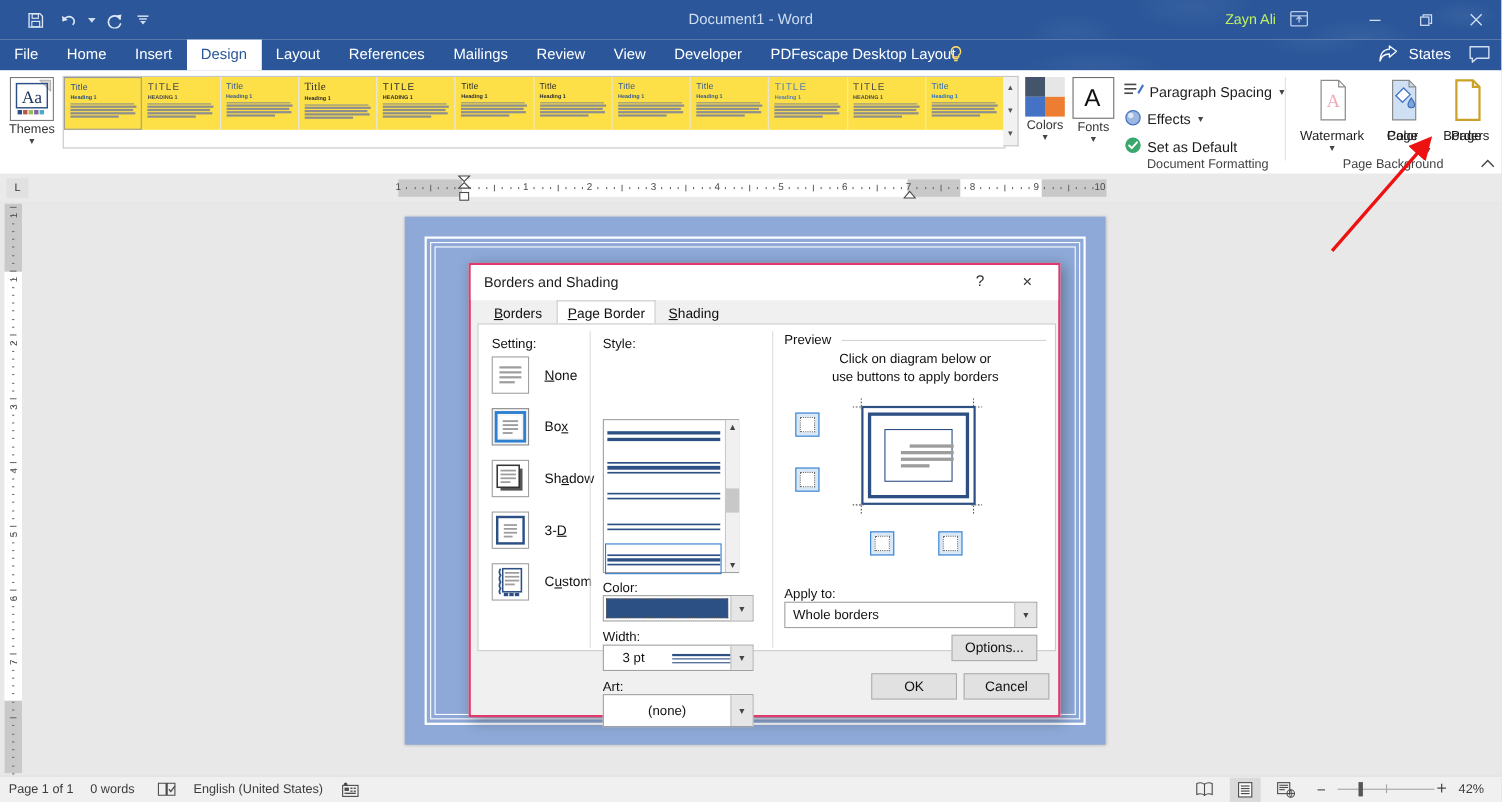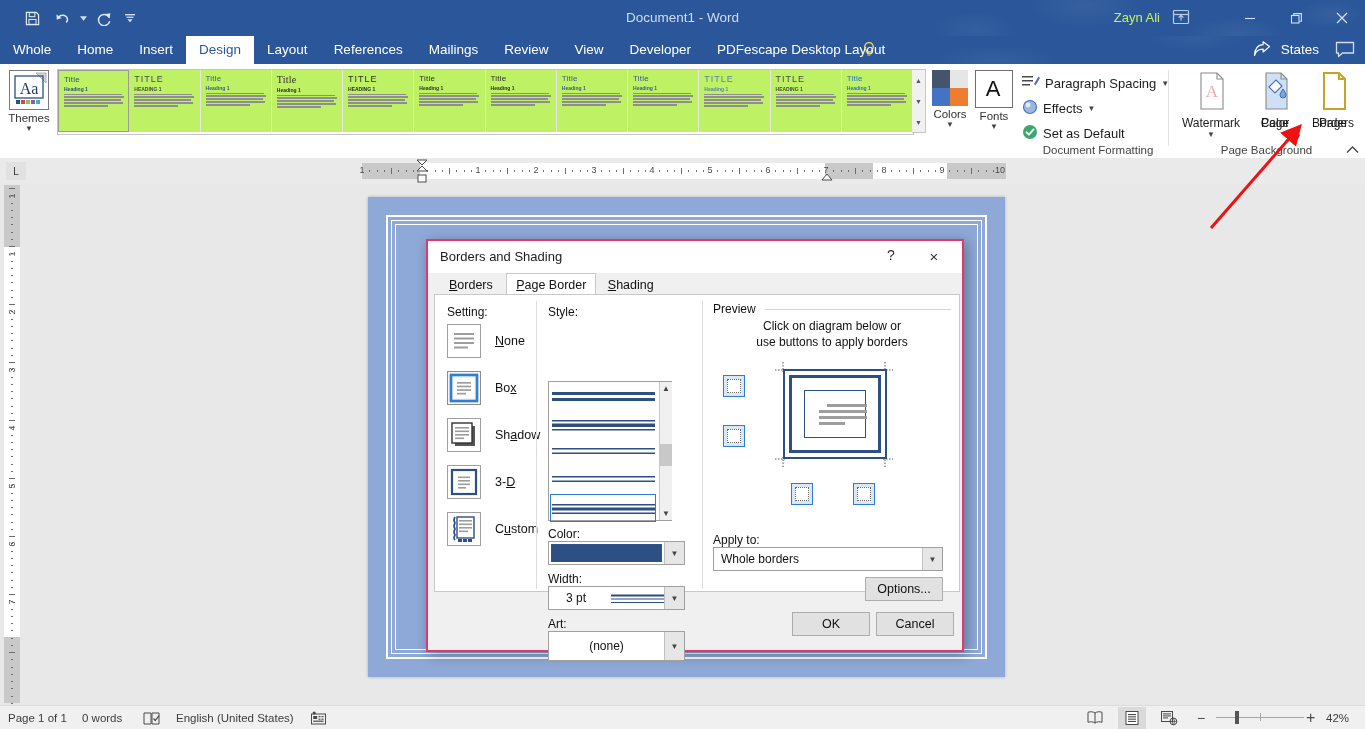--- a/index.html
+++ b/index.html
@@ -56,22 +56,22 @@
   .themes{left:0;width:56px;}
   .themebtn{position:absolute;left:6px;top:6px;width:46px;height:74px;display:flex;flex-direction:column;align-items:center;cursor:default;}
   .themeicon{width:40px;height:40px;border:1px solid #7a7a7a;background:#fff;position:relative;box-sizing:border-box;}
   .themes-label{font-size:11.5px;color:#333;margin-top:2px;}
   .caretdown{font-size:8px;color:#444;line-height:8px;margin-top:1px;}
 
   
   .gallery{left:56px;width:870px;}
   .galbox{position:absolute;left:1px;top:5px;width:855px;height:64px;border:1px solid #c6c6c6;background:#fff;
     display:flex;overflow:hidden;}
-  .galitem{width:72px;height:62px;border-right:1px solid #e6e6e6;box-sizing:border-box;padding:4px 5px;
-    background:#bef264;position:relative;overflow:hidden;cursor:default;}
+  .galitem{width:72px;height:48px;border-right:1px solid #e6e6e6;box-sizing:border-box;padding:4px 5px;
+    background:#fde047;position:relative;overflow:hidden;cursor:default;}
   .galitem.sel{border:1px solid #9a9a9a;}
   .gt{font-size:8px;color:#3a5b8c;margin-bottom:2px;letter-spacing:.2px;}
   .gh{font-size:5px;font-weight:bold;color:#3a5b8c;margin-bottom:1.5px;}
   .gl{height:1.6px;background:#8e8e8e;margin-bottom:1.3px;border-radius:0;}
   .galscroll{position:absolute;left:856px;top:5px;width:14px;height:64px;background:#f1f1f1;border:1px solid #c6c6c6;border-left:none;box-sizing:border-box;}
   .galscroll div{height:21px;display:flex;align-items:center;justify-content:center;font-size:7px;color:#555;}
 
   
   .cfgrp{left:928px;width:62px;}
   .cfbtn{position:absolute;top:6px;width:44px;display:flex;flex-direction:column;align-items:center;cursor:default;}
@@ -239,21 +239,21 @@
         <svg width="14" height="14" viewBox="0 0 14 14">
             <path d="M2 2 L12 12 M12 2 L2 12" stroke="#d4e0f1" stroke-width="1.2"></path>
           </svg>
       </div>
     </div>
   </div>
 
   <div class="tabrow">
     <div class="texture"></div>
     <div class="tabs" id="tabs-container">
-        <div class="tab">Whole</div>
+        <div class="tab">File</div>
         <div class="tab">Home</div>
         <div class="tab">Insert</div>
         <div class="tab active">Design</div>
         <div class="tab">Layout</div>
         <div class="tab">References</div>
         <div class="tab">Mailings</div>
         <div class="tab">Review</div>
         <div class="tab">View</div>
         <div class="tab">Developer</div>
         <div class="tab">PDFescape Desktop Layout</div>

